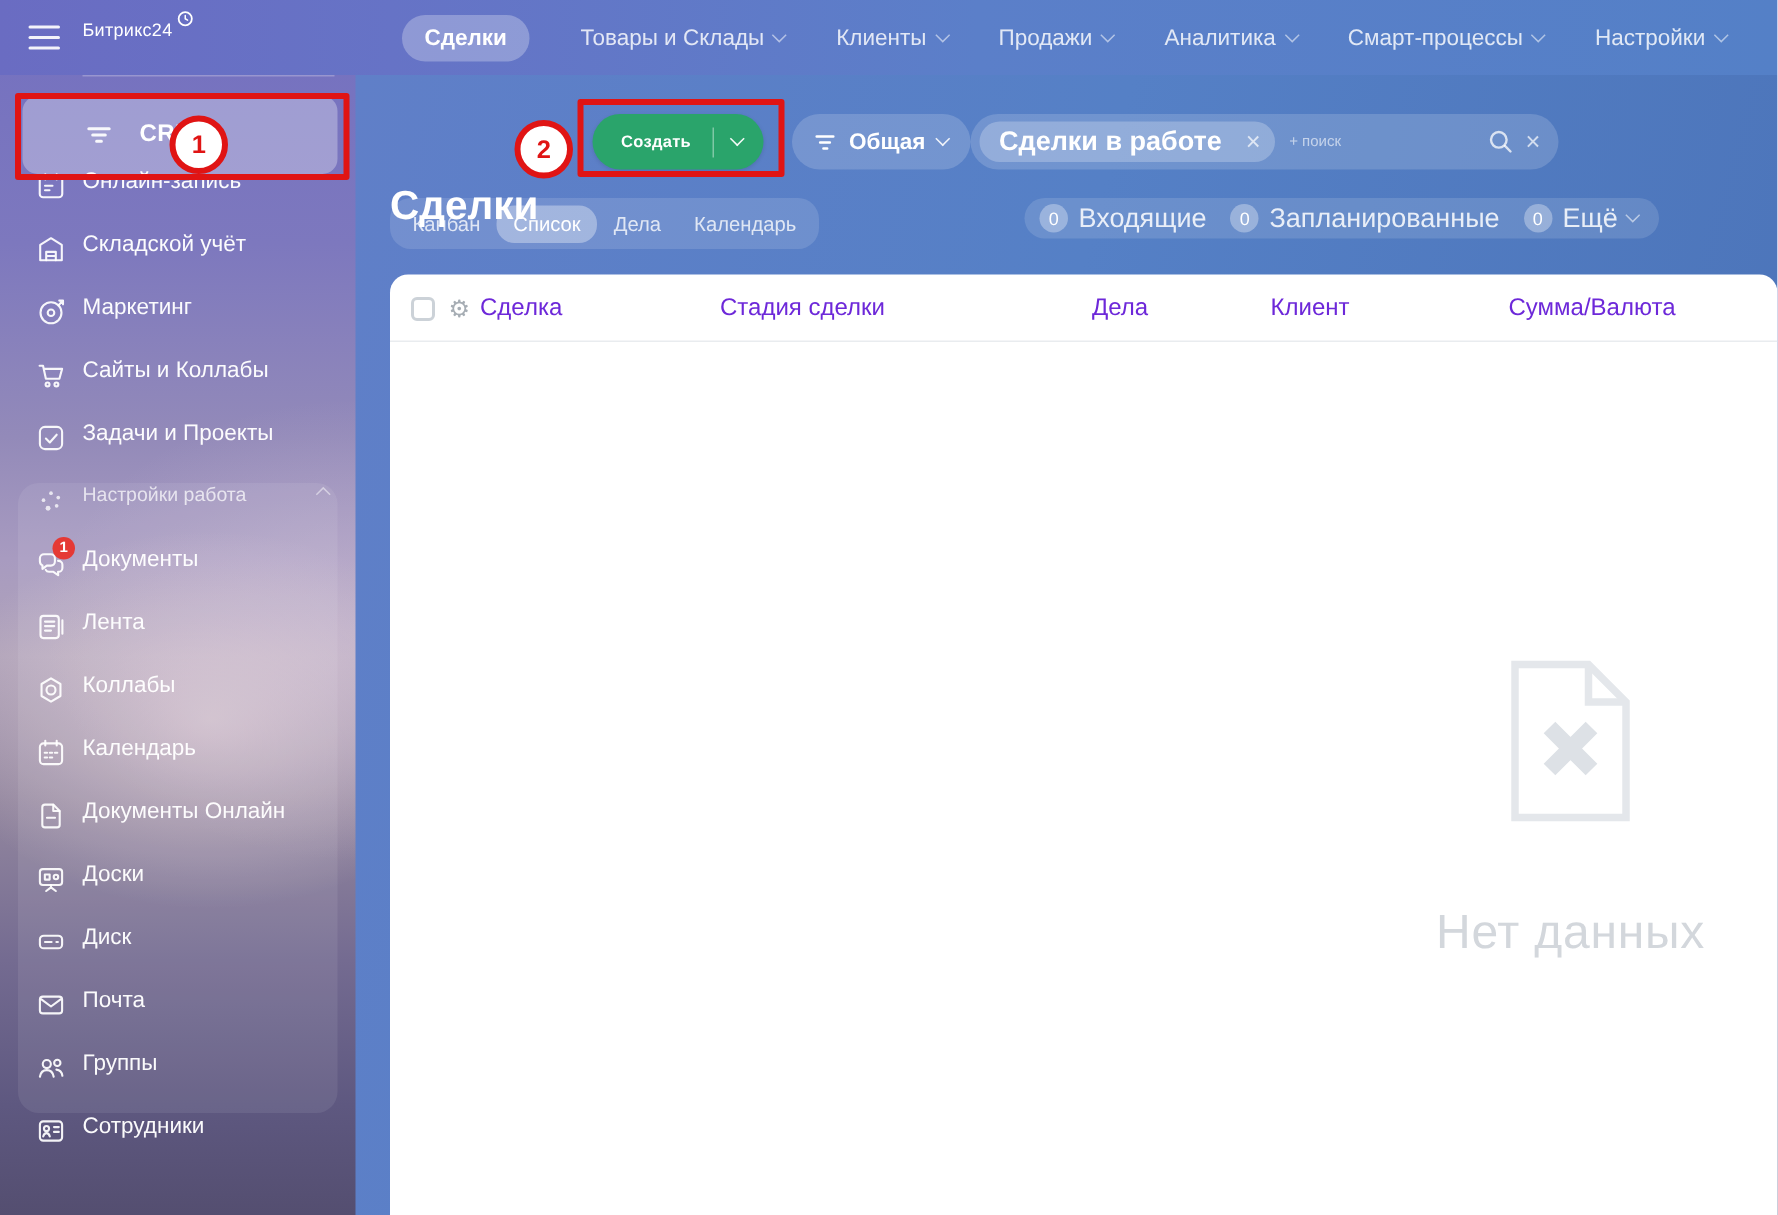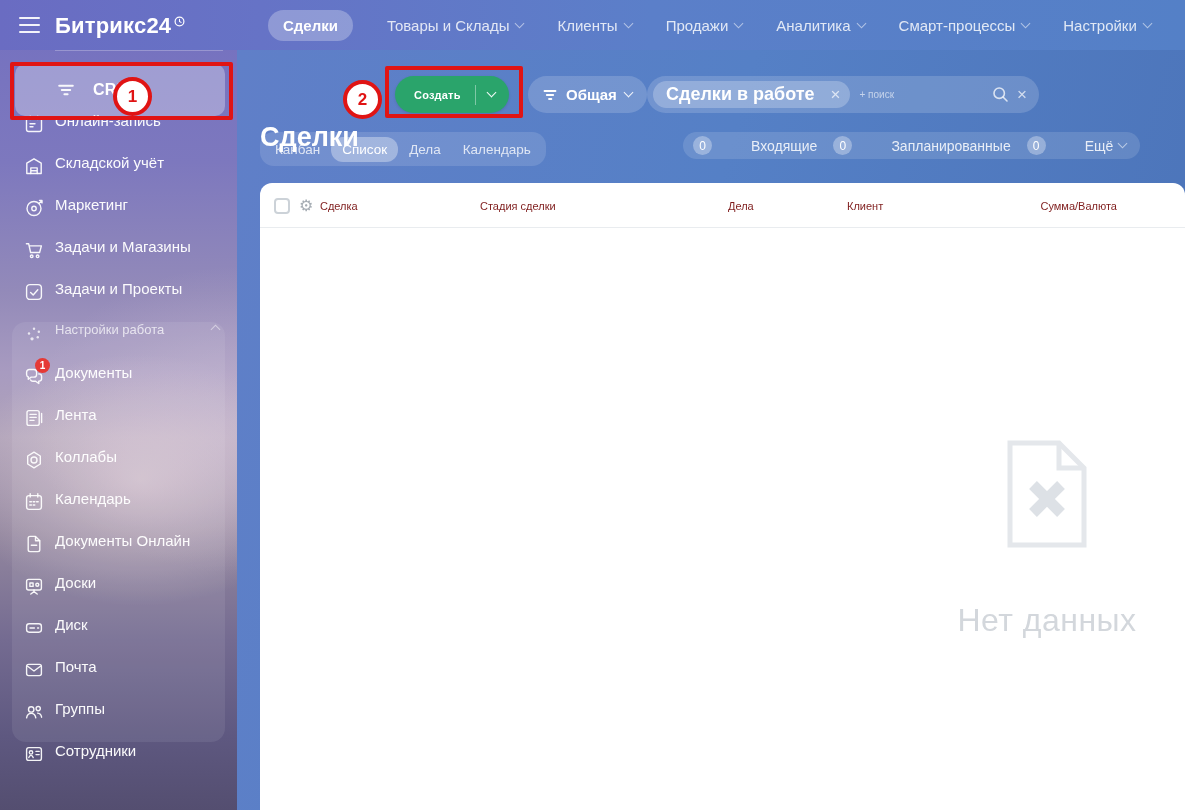--- a/index.html
+++ b/index.html
@@ -9,21 +9,21 @@
     background:
       radial-gradient(260px 180px at 140px 480px, rgba(238,218,224,.55), rgba(238,218,224,0) 70%),
       radial-gradient(300px 220px at 240px 420px, rgba(205,190,214,.5), rgba(205,190,214,0) 70%),
       linear-gradient(180deg,#7370c0 0%,#7d78be 20%,#938ab9 36%,#a89bc0 46%,#b0a3b9 54%,#93879f 66%,#746b91 79%,#5e5880 91%,#544e70 100%);
   }
   
   .topbar { position:absolute; left:0; top:0; width:1185px; height:50px; z-index:5;
     background:linear-gradient(90deg,#6a6cc2 0%,#6673c6 22%,#5b7fc9 55%,#5480c7 100%); }
   .burger { position:absolute; left:19px; top:17px; width:21px; height:16px; cursor:pointer; }
   .burger i { display:block; height:2px; background:rgba(255,255,255,.92); border-radius:2px; margin-bottom:5px; }
-  .logo { position:absolute; left:55px; top:13px; color:#fff; font-size:22px; font-weight:700; letter-spacing:.2px; }
+  .logo { position:absolute; left:55px; top:13px; color:#fff; font-size:12px; font-weight:400; letter-spacing:.2px; }
   .logo .clock { position:relative; top:-6px; left:3px; }
   .nav { position:absolute; left:268px; top:0; height:50px; display:flex; align-items:center; gap:34px; }
   .nav-item { display:flex; align-items:center; gap:7px; color:rgba(255,255,255,.82); font-size:15px; cursor:pointer; white-space:nowrap; }
   .nav-item.active { background:rgba(255,255,255,.27); color:#fff; font-weight:600; padding:7px 15px; border-radius:18px; }
   .cv { display:inline-block; width:7px; height:7px; border-right:1.5px solid currentColor; border-bottom:1.5px solid currentColor; transform:rotate(45deg); margin-top:-4px; opacity:.65; }
   .cv-up { transform:rotate(-135deg); margin-top:4px; }
   
   .sidebar { position:absolute; left:0; top:50px; width:237px; bottom:0; z-index:2; overflow:hidden; }
   .sidebar::before { content:""; position:absolute; left:55px; right:14px; top:0; height:1px; background:rgba(255,255,255,.25); }
   .crm-pill { position:absolute; left:15px; top:14px; width:210px; height:52px; border-radius:10px;
@@ -61,29 +61,29 @@
   .searchbar .x { color:rgba(255,255,255,.7); font-size:17px; font-weight:300; margin-left:8px; cursor:pointer; line-height:1; }
   .tabs-row { position:absolute; left:23px; top:82px; height:27px; display:flex; }
   .tabgrp { background:rgba(255,255,255,.13); border-radius:14px; display:flex; align-items:center; padding:17px 4px; }
   .vtab { color:rgba(255,255,255,.78); font-size:13.5px; padding:5px 11px; border-radius:12px; cursor:pointer; white-space:nowrap; }
   .vtab.active { background:rgba(255,255,255,.34); color:#fff; }
   .cgrp { position:absolute; left:446px; top:82px; height:27px; background:rgba(255,255,255,.13); border-radius:14px;
     display:flex; align-items:center; gap:16px; padding:0 14px 0 10px; }
   .counter { display:flex; align-items:center; gap:7px; cursor:pointer; }
   .counter .num { width:19px; height:19px; border-radius:50%; background:rgba(255,255,255,.32); color:#fff; font-size:12px;
     display:flex; align-items:center; justify-content:center; }
-  .counter .lbl { color:rgba(255,255,255,.85); font-size:14px; white-space:nowrap;margin-left:32px; }
+  .counter .lbl { color:rgba(255,255,255,.85); font-size:18px; white-space:nowrap; }
   .counter .cv { margin-left:-1px; color:rgba(255,255,255,.85); }
   
   .tbl { position:absolute; left:23px; top:133px; right:0; bottom:0; background:#fff; border-radius:12px 12px 0 0; }
   .thead { position:relative; height:45px; border-bottom:1px solid #e9ecef; }
   .thead > * { position:absolute; top:0; height:45px; display:flex; align-items:center; }
   .chk { left:14px; } .chk div { width:16px; height:16px; border:2px solid #ccd2d8; border-radius:4px; cursor:pointer; }
   .gear { left:39px; color:#a6adb4; font-size:16px; cursor:pointer; }
-  .th { color:#7f1d1d; font-size:11px; white-space:nowrap; }
+  .th { color:#6d28d9; font-size:16px; white-space:nowrap; }
   .empty { position:absolute; left:642px; top:255px; width:290px; text-align:center; }
   .empty .txt { margin-top:48px; color:#d3d7dc; font-size:32px; letter-spacing:.5px; }
   
   .anno-box { position:absolute; border:4px solid #e01414; border-radius:2px; z-index:8; pointer-events:none; }
   .box1 { left:10px; top:62px; width:223px; height:58px; }
   .box2 { left:385px; top:66px; width:138px; height:52px; }
   .anno-circle { position:absolute; width:39px; height:39px; border-radius:50%; background:#fff; border:4px solid #e01414;
     color:#e01414; font-size:17px; font-weight:700; display:flex; align-items:center; justify-content:center; z-index:9; }
   .circ1 { left:113px; top:77px; }
   .circ2 { left:343px; top:80px; }
@@ -178,21 +178,21 @@
         <span class="lbl">Маркетинг</span>
       </div>
       <div class="side-item">
         <span class="ic">
             <svg class="icn" width="22" height="22" viewBox="0 0 22 22">
               <path d="M3.4 4.8h2.3l1.9 8.7h9l1.8-6.6H6.3"></path>
               <circle cx="8.7" cy="17.3" r="1.3"></circle>
               <circle cx="14.6" cy="17.3" r="1.3"></circle>
             </svg>
           </span>
-        <span class="lbl">Задачи и Магазины</span>
+        <span class="lbl">Сайты и Коллабы</span>
       </div>
       <div class="side-item">
         <span class="ic">
             <svg class="icn" width="22" height="22" viewBox="0 0 22 22">
               <rect x="3.6" y="3.6" width="14.8" height="14.8" rx="3.4"></rect>
               <path d="M7.6 11.4l2.6 2.6 4.6-5.2"></path>
             </svg>
           </span>
         <span class="lbl">Задачи и Проекты</span>
       </div>

